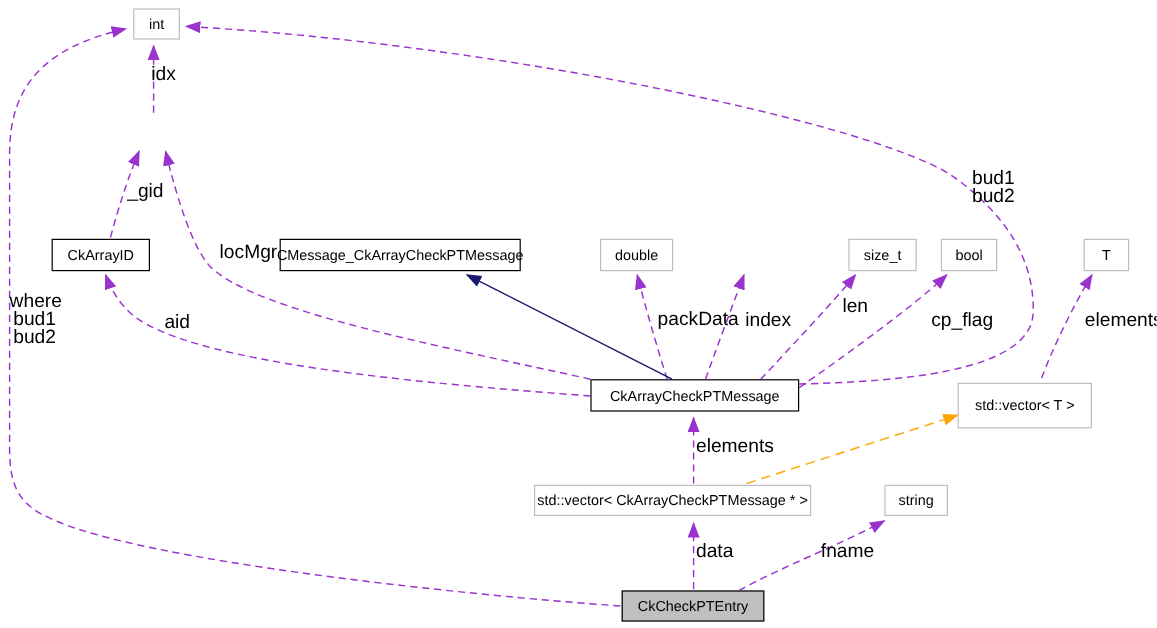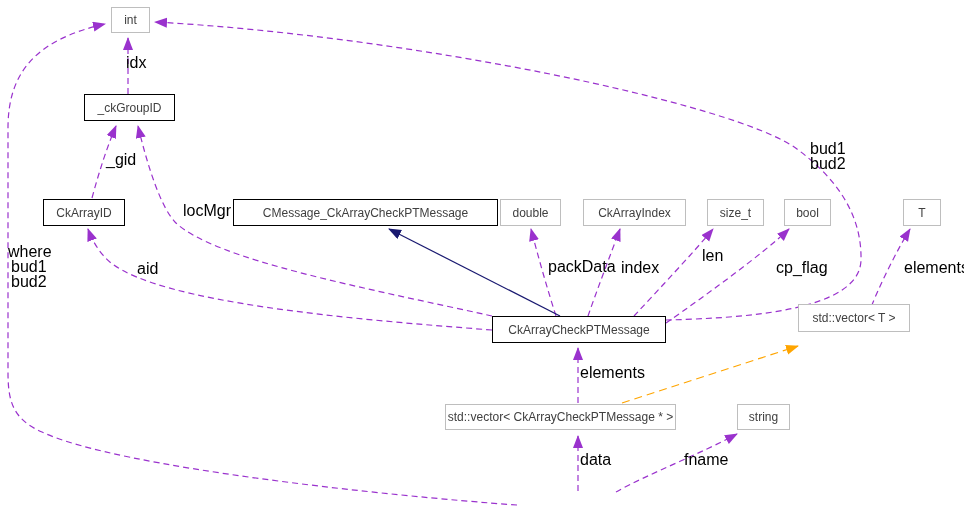--- a/index.html
+++ b/index.html
@@ -10,21 +10,21 @@
     font-family:"Liberation Sans","DejaVu Sans",sans-serif;
     overflow:hidden;
   }
   svg.edges{position:absolute;left:0;top:0;width:964px;height:523px;}
   .node{
     position:absolute;
     box-sizing:border-box;
     display:flex;align-items:center;justify-content:center;
     background:#ffffff;
     border:1px solid #bebebe;
-    color:#404040;
+    color:#000000;
     font-size:12px;
     white-space:nowrap;
     z-index:2;
   }
   .node.linked{border-color:#000000;}
   .node.main{background:#bfbfbf;border-color:#000000;}
   .elabel{
     position:absolute;
     color:#000000;
     font-size:16px;
@@ -68,44 +68,43 @@
       <path d="M517,505 C390,496 118,468 42,432 C12,419 8,400 8,372 L8,128 C8,74 34,40 105,24" marker-end="url(#arr-purple)"></path>
     </g>
 
     <path d="M560,316 L389,229" fill="none" stroke="#191970" stroke-width="1.2" marker-end="url(#arr-navy)"></path>
 
     <path d="M622,403 L798,346" fill="none" stroke="#ffa500" stroke-width="1.2" stroke-dasharray="8,5" marker-end="url(#arr-orange)"></path>
   </svg>
 
   <div class="node" style="left:111px;top:7px;width:39px;height:26px">int</div>
 
-  <div class="node linked" style="left:84px;top:94px;width:91px;height:27px">_ckGroupID</div>
 
   <div class="node linked" style="left:43px;top:199px;width:82px;height:27px">CkArrayID</div>
 
-  <div class="node linked" style="left:233px;top:199px;width:265px;height:27px">CMessage_CkArrayCheckPTMessage</div>
+  <div class="node linked" style="left:233px;top:199px;width:201px;height:27px">CMessage_CkArrayCheckPTMessage</div>
 
   <div class="node" style="left:500px;top:199px;width:61px;height:27px">double</div>
 
-  <div class="node" style="left:583px;top:199px;width:103px;height:27px">CkArrayIndex</div>
 
   <div class="node" style="left:707px;top:199px;width:57px;height:27px">size_t</div>
 
   <div class="node" style="left:784px;top:199px;width:47px;height:27px">bool</div>
 
   <div class="node" style="left:903px;top:199px;width:38px;height:27px">T</div>
 
   <div class="node linked" style="left:492px;top:316px;width:174px;height:27px">CkArrayCheckPTMessage</div>
 
-  <div class="node" style="left:798px;top:304px;width:112px;height:28px">std::vector&lt; T &gt;</div>
+  <div class="node" style="left:798px;top:319px;width:112px;height:38px">std::vector&lt; T &gt;</div>
 
   <div class="node" style="left:445px;top:404px;width:231px;height:26px">std::vector&lt; CkArrayCheckPTMessage * &gt;</div>
 
   <div class="node" style="left:737px;top:404px;width:53px;height:26px">string</div>
 
+  <div class="node main" style="left:518px;top:492px;width:119px;height:26px">CkCheckPTEntry</div>
 
   <div class="elabel" style="left:126px;top:55px">idx</div>
 
   <div class="elabel" style="left:106px;top:152px">_gid</div>
 
   <div class="elabel" style="left:183px;top:203px">locMgr</div>
 
   <div class="elabel" style="left:137px;top:261px">aid</div>
 
   <div class="elabel" style="left:548px;top:259px">packData</div>

